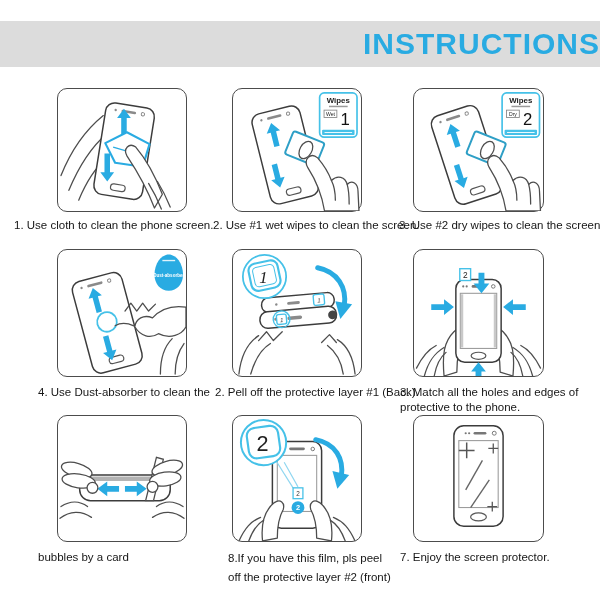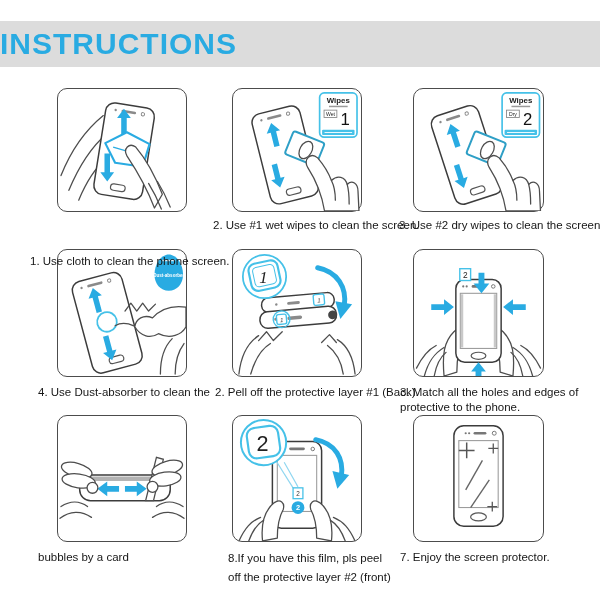--- a/index.html
+++ b/index.html
@@ -2,21 +2,21 @@
 <html><head>
 <meta charset="utf-8">
 <style>
   html,body{margin:0;padding:0;}
   body{
     width:600px;height:600px;position:relative;overflow:hidden;
     background:#ffffff;font-family:"Liberation Sans",sans-serif;
   }
   .titlebar{
     position:absolute;left:0;top:21px;width:600px;height:46px;
-    background:#dcdcdc;display:flex;align-items:center;justify-content:flex-start;
+    background:#dcdcdc;display:flex;align-items:center;justify-content:flex-end;
   }
   .titlebar .title{
     font-size:30px;font-weight:bold;color:#29abe2;letter-spacing:1px;
   }
   .cell{
     position:absolute;border:1.6px solid #4c4c4c;border-radius:10px;
     background:#fff;box-sizing:border-box;
   }
   .cell svg{display:block;width:100%;height:100%;}
   .caption{
@@ -308,21 +308,21 @@
     <g>
       <path d="M69,45 L52,75" stroke="#666" stroke-width="1.4" fill="none"></path>
       <path d="M76,65 L57,93" stroke="#666" stroke-width="1.4" fill="none"></path>
       <path d="M53,27 V43 M45,35 H61" stroke="#555" stroke-width="1.5" fill="none"></path>
       <path d="M80,28 V38 M75,33 H85" stroke="#555" stroke-width="1.3" fill="none"></path>
       <path d="M79,87 V97 M74,92 H84" stroke="#555" stroke-width="1.3" fill="none"></path>
     </g>
   </svg>
 </div>
 
-<div class="caption" style="left:30px;top:218px;margin-top:36px;">
+<div class="caption" style="left:14px;top:218px;">
   <div>1. Use cloth to clean the phone screen.</div>
 </div>
 <div class="caption" style="left:213px;top:218px;text-align:right;">
   <div>2. Use #1 wet wipes to clean the screen.</div>
 </div>
 <div class="caption" style="left:399px;top:218px;">
   <div>3. Use #2 dry wipes to clean the screen.</div>
 </div>
 <div class="caption" style="left:38px;top:385px;">
   <div>4. Use Dust-absorber to clean the</div>

